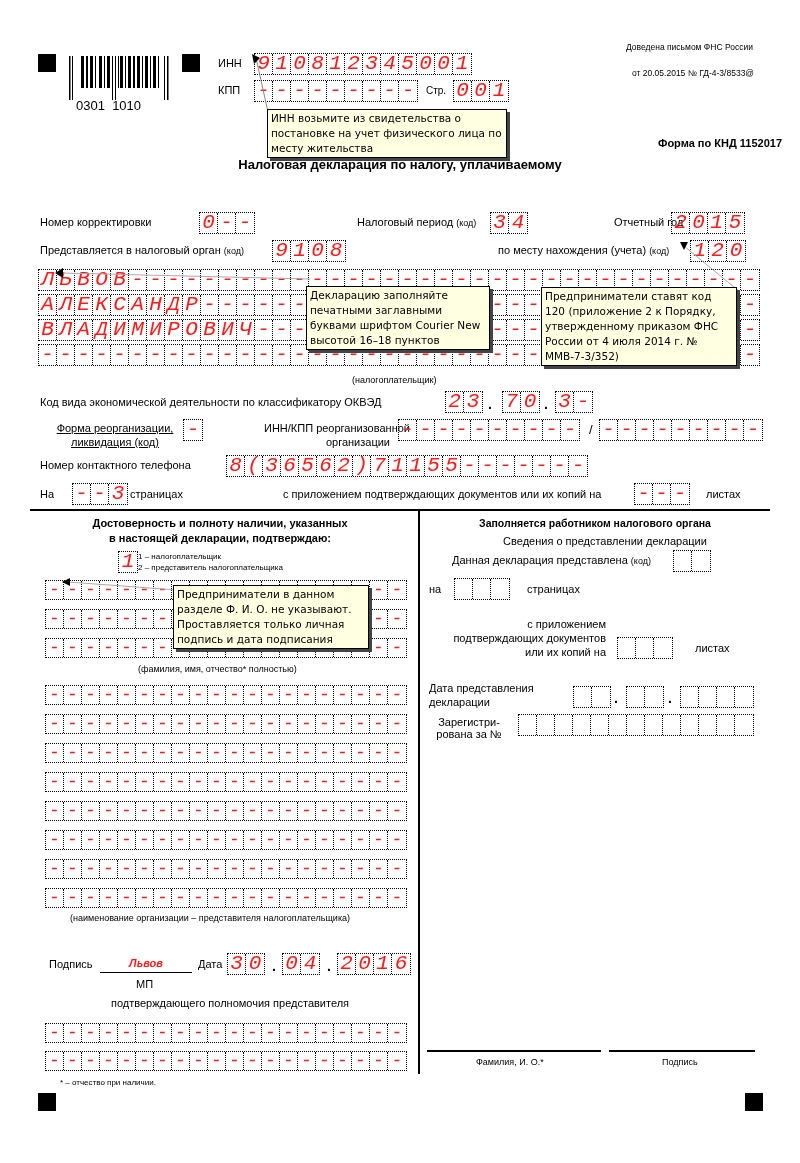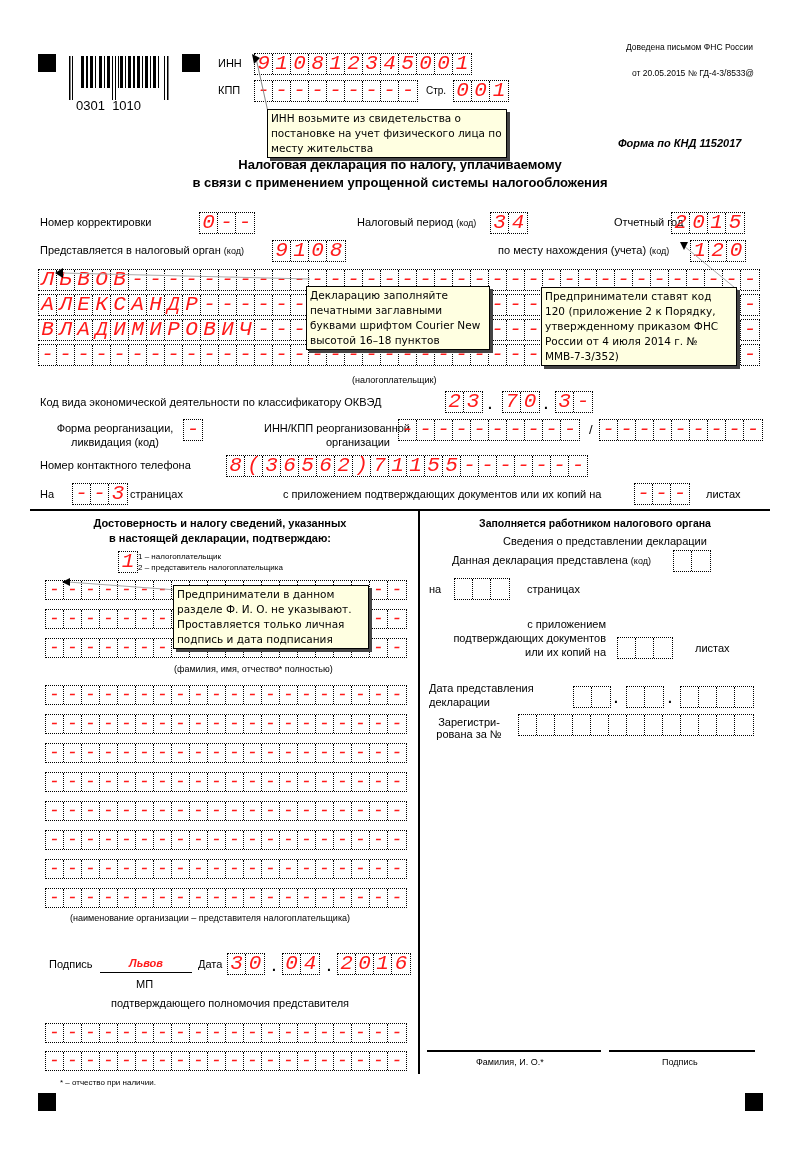--- a/index.html
+++ b/index.html
@@ -94,25 +94,24 @@
   </div>
 <div class="lbl" style="left:426px;top:85px;font-size:10px;">Стр.</div>
 <div class="grid" style="left:453px;top:80px;">
     <div class="c">0</div>
     <div class="c">0</div>
     <div class="c">1</div>
   </div>
 
 <div class="tiny" style="left:626px;top:42px;font-size:8.5px;">Доведена письмом ФНС России</div>
 <div class="tiny" style="left:632px;top:68px;font-size:8.5px;">от 20.05.2015 № ГД-4-3/8533@</div>
-<div class="lbl bold" style="left:618px;top:137px;font-style:italic;">Форма по КНД 1152017</div>
+<div class="lbl bold" style="left:658px;top:137px;">Форма по КНД 1152017</div>
 
 <div class="abs center bold" style="left:100px;top:156px;width:600px;font-size:13px;line-height:18px;">
   <div>Налоговая декларация по налогу, уплачиваемому</div>
-  <div>в связи с применением упрощенной системы налогообложения</div>
 </div>
 
 <svg class="abs" style="left:250px;top:54px;" width="20" height="60">
     <line x1="6" y1="4" x2="18" y2="58" stroke="#888" stroke-width="1"></line>
     <polygon points="2,0 10,4 4,10" fill="#000"></polygon>
   </svg>
 <div class="tip" style="left:267px;top:109px;width:240px;">ИНН возьмите из свидетельства о постановке на учет физического лица по месту жительства</div>
 
 <div class="lbl" style="left:40px;top:216px;">Номер корректировки</div>
 <div class="grid" style="left:199px;top:212px;">
@@ -338,21 +337,21 @@
 <div class="grid" style="left:502px;top:391px;">
     <div class="c">7</div>
     <div class="c">0</div>
   </div>
 <div class="dot" style="left:544px;top:396px;">.</div>
 <div class="grid" style="left:555px;top:391px;">
     <div class="c">3</div>
     <div class="c">-</div>
   </div>
 
-<div class="lbl center" style="left:50px;top:421px;width:130px;line-height:14px;">
+<div class="lbl center" style="left:50px;top:421px;width:130px;line-height:14px;text-decoration:underline;">
   <div>Форма реорганизации,</div>
   <div>ликвидация (код)</div>
 </div>
 <div class="grid" style="left:183px;top:419px;">
     <div class="c">-</div>
   </div>
 <div class="lbl" style="left:264px;top:421px;width:126px;line-height:14px;text-align:right;">
   <div>ИНН/КПП реорганизованной</div>
   <div>организации</div>
 </div>
@@ -417,21 +416,21 @@
     <div class="c">-</div>
     <div class="c">-</div>
     <div class="c">-</div>
   </div>
 <div class="lbl" style="left:706px;top:488px;">листах</div>
 
 <div class="hline" style="left:30px;top:509px;width:740px;"></div>
 <div class="vline" style="left:418px;top:509px;height:565px;"></div>
 
 <div class="abs center bold" style="left:40px;top:516px;width:360px;font-size:11px;line-height:15px;">
-  <div>Достоверность и налогу сведений, указанных</div>
+  <div>Достоверность и полноту наличии, указанных</div>
   <div>в настоящей декларации, подтверждаю:</div>
 </div>
 <div class="grid" style="left:118px;top:551px;">
     <div class="c">1</div>
   </div>
 <div class="tiny" style="left:138px;top:552px;">1 – налогоплательщик</div>
 <div class="tiny" style="left:138px;top:563px;">2 – представитель налогоплательщика</div>
 
 <div class="grid sm" style="left:45px;top:580px;">
     <div class="c">-</div>
@@ -492,21 +491,21 @@
     <div class="c">-</div>
     <div class="c">-</div>
     <div class="c">-</div>
     <div class="c">-</div>
     <div class="c">-</div>
     <div class="c">-</div>
     <div class="c">-</div>
     <div class="c">-</div>
     <div class="c">-</div>
   </div>
-<div class="tiny" style="left:138px;top:664px;font-size:9px;margin-left:36px;">(фамилия, имя, отчество* полностью)</div>
+<div class="tiny" style="left:138px;top:664px;font-size:9px;">(фамилия, имя, отчество* полностью)</div>
 
 <svg class="abs" style="left:62px;top:578px;" width="120" height="16">
     <line x1="6" y1="4" x2="115" y2="12" stroke="#aaa" stroke-width="1"></line>
     <polygon points="0,4 8,0 8,8" fill="#000"></polygon>
   </svg>
 <div class="tip" style="left:173px;top:585px;width:196px;">Предприниматели в данном разделе Ф. И. О. не указывают. Проставляется только личная подпись и дата подписания</div>
 
 <div class="grid sm" style="left:45px;top:685px;">
     <div class="c">-</div>
     <div class="c">-</div>

